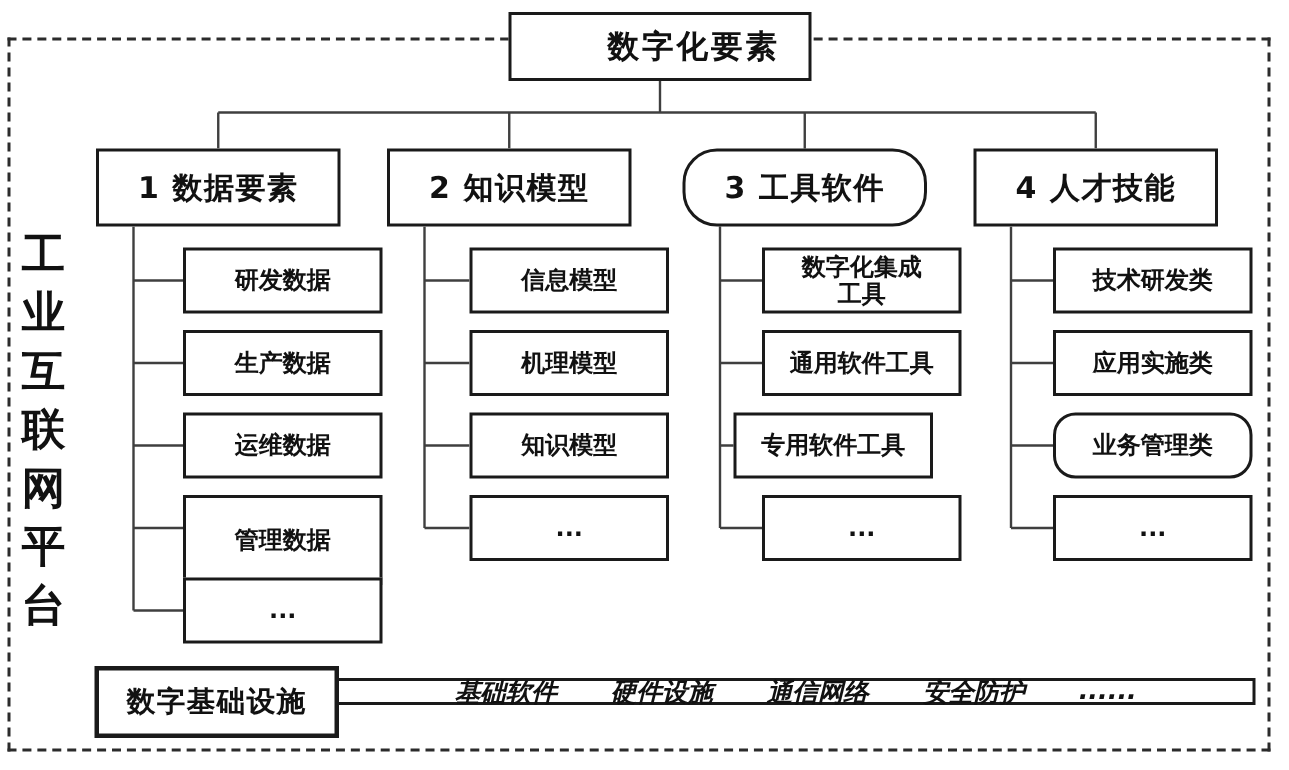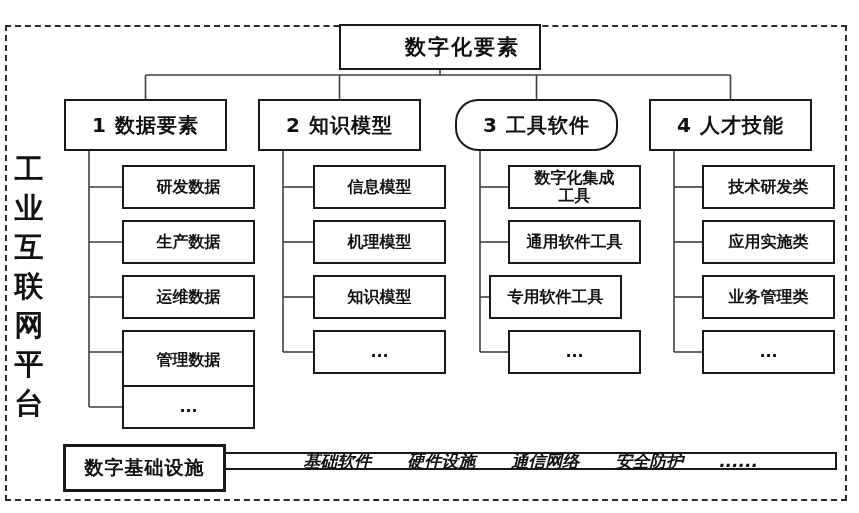--- a/index.html
+++ b/index.html
@@ -35,21 +35,21 @@
     border: 2px solid #1a1a1a;
     background: #ffffff;
     display: flex;
     align-items: center;
     justify-content: center;
     font-weight: bold;
     text-align: center;
     z-index: 2;
   }
   .root-node {
-    left: 339px; top: 24px; width: 202px; height: 46px;
+    left: 339px; top: 8px; width: 202px; height: 46px;
     font-size: 21px;
     letter-spacing: 2px;
     border-width: 2px;
     z-index: 3;
     padding-left: 45px;
   }
   .header-node {
     top: 99px; width: 163px; height: 52px;
     font-size: 20px;
     letter-spacing: 1px;
@@ -162,21 +162,21 @@
       <div class="node child-node" style="left: 313px; top: 330px; width: 133px; height: 44px;">...</div>
       <div class="node header-node" style="left: 455px; border-radius: 23px;">3 工具软件</div>
       <div class="node child-node" style="left: 508px; top: 165px; width: 133px; height: 44px;">数字化集成
 工具</div>
       <div class="node child-node" style="left: 508px; top: 220px; width: 133px; height: 44px;">通用软件工具</div>
       <div class="node child-node" style="left: 489px; top: 275px; width: 133px; height: 44px;">专用软件工具</div>
       <div class="node child-node" style="left: 508px; top: 330px; width: 133px; height: 44px;">...</div>
       <div class="node header-node" style="left: 649px;">4 人才技能</div>
       <div class="node child-node" style="left: 702px; top: 165px; width: 133px; height: 44px;">技术研发类</div>
       <div class="node child-node" style="left: 702px; top: 220px; width: 133px; height: 44px;">应用实施类</div>
-      <div class="node child-node" style="left: 702px; top: 275px; width: 133px; height: 44px;">业务管理类</div>
+      <div class="node child-node" style="left: 702px; top: 275px; width: 133px; height: 44px; border-radius: 15px;">业务管理类</div>
       <div class="node child-node" style="left: 702px; top: 330px; width: 133px; height: 44px;">...</div>
     </div>
 
   <div class="node infra-label-node">数字基础设施</div>
 
   <div class="infra-bar" id="infra-bar">
       <span class="infra-item">基础软件</span>
       <span class="infra-item">硬件设施</span>
       <span class="infra-item">通信网络</span>
       <span class="infra-item">安全防护</span>

